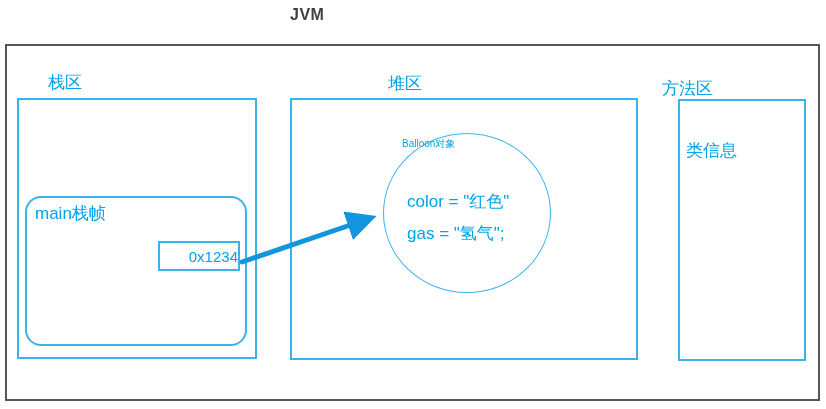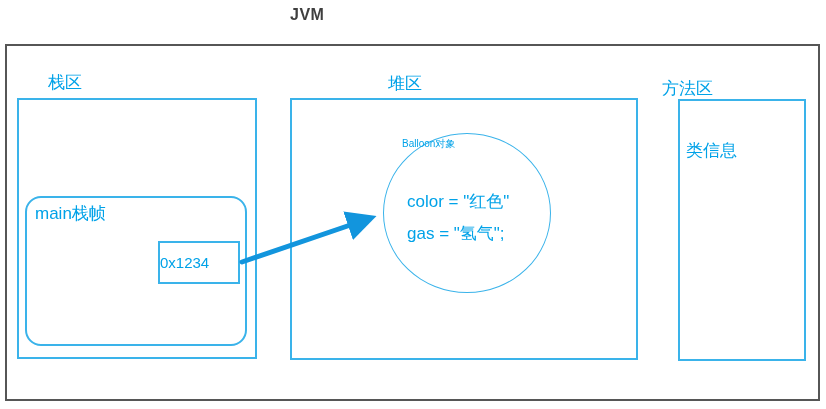--- a/index.html
+++ b/index.html
@@ -51,23 +51,23 @@
     border-radius:16px;
   }
   .text{
     position:absolute;
     font-size:17px;color:var(--accent-text);
     white-space:nowrap;
   }
   .frame-label{left:35px;top:202px;}
   .var-label{left:33px;top:247px;}
   .value-box{
-    position:absolute;left:158px;top:241px;width:82px;height:43px;
+    position:absolute;left:158px;top:241px;width:82px;height:30px;
     border:2px solid var(--box-border);
-    display:flex;align-items:center;justify-content:flex-start;
+    display:flex;align-items:center;justify-content:flex-end;
     font-size:15px;color:var(--accent-text);
   }
   .circle{
     position:absolute;left:383px;top:133px;width:168px;height:160px;
     border:1.5px solid var(--box-border);
     border-radius:50%;
   }
   .obj-title{left:402px;top:137px;font-size:10px;}
   .obj-field-color{left:407px;top:190px;}
   .obj-field-gas{left:407px;top:222px;}

